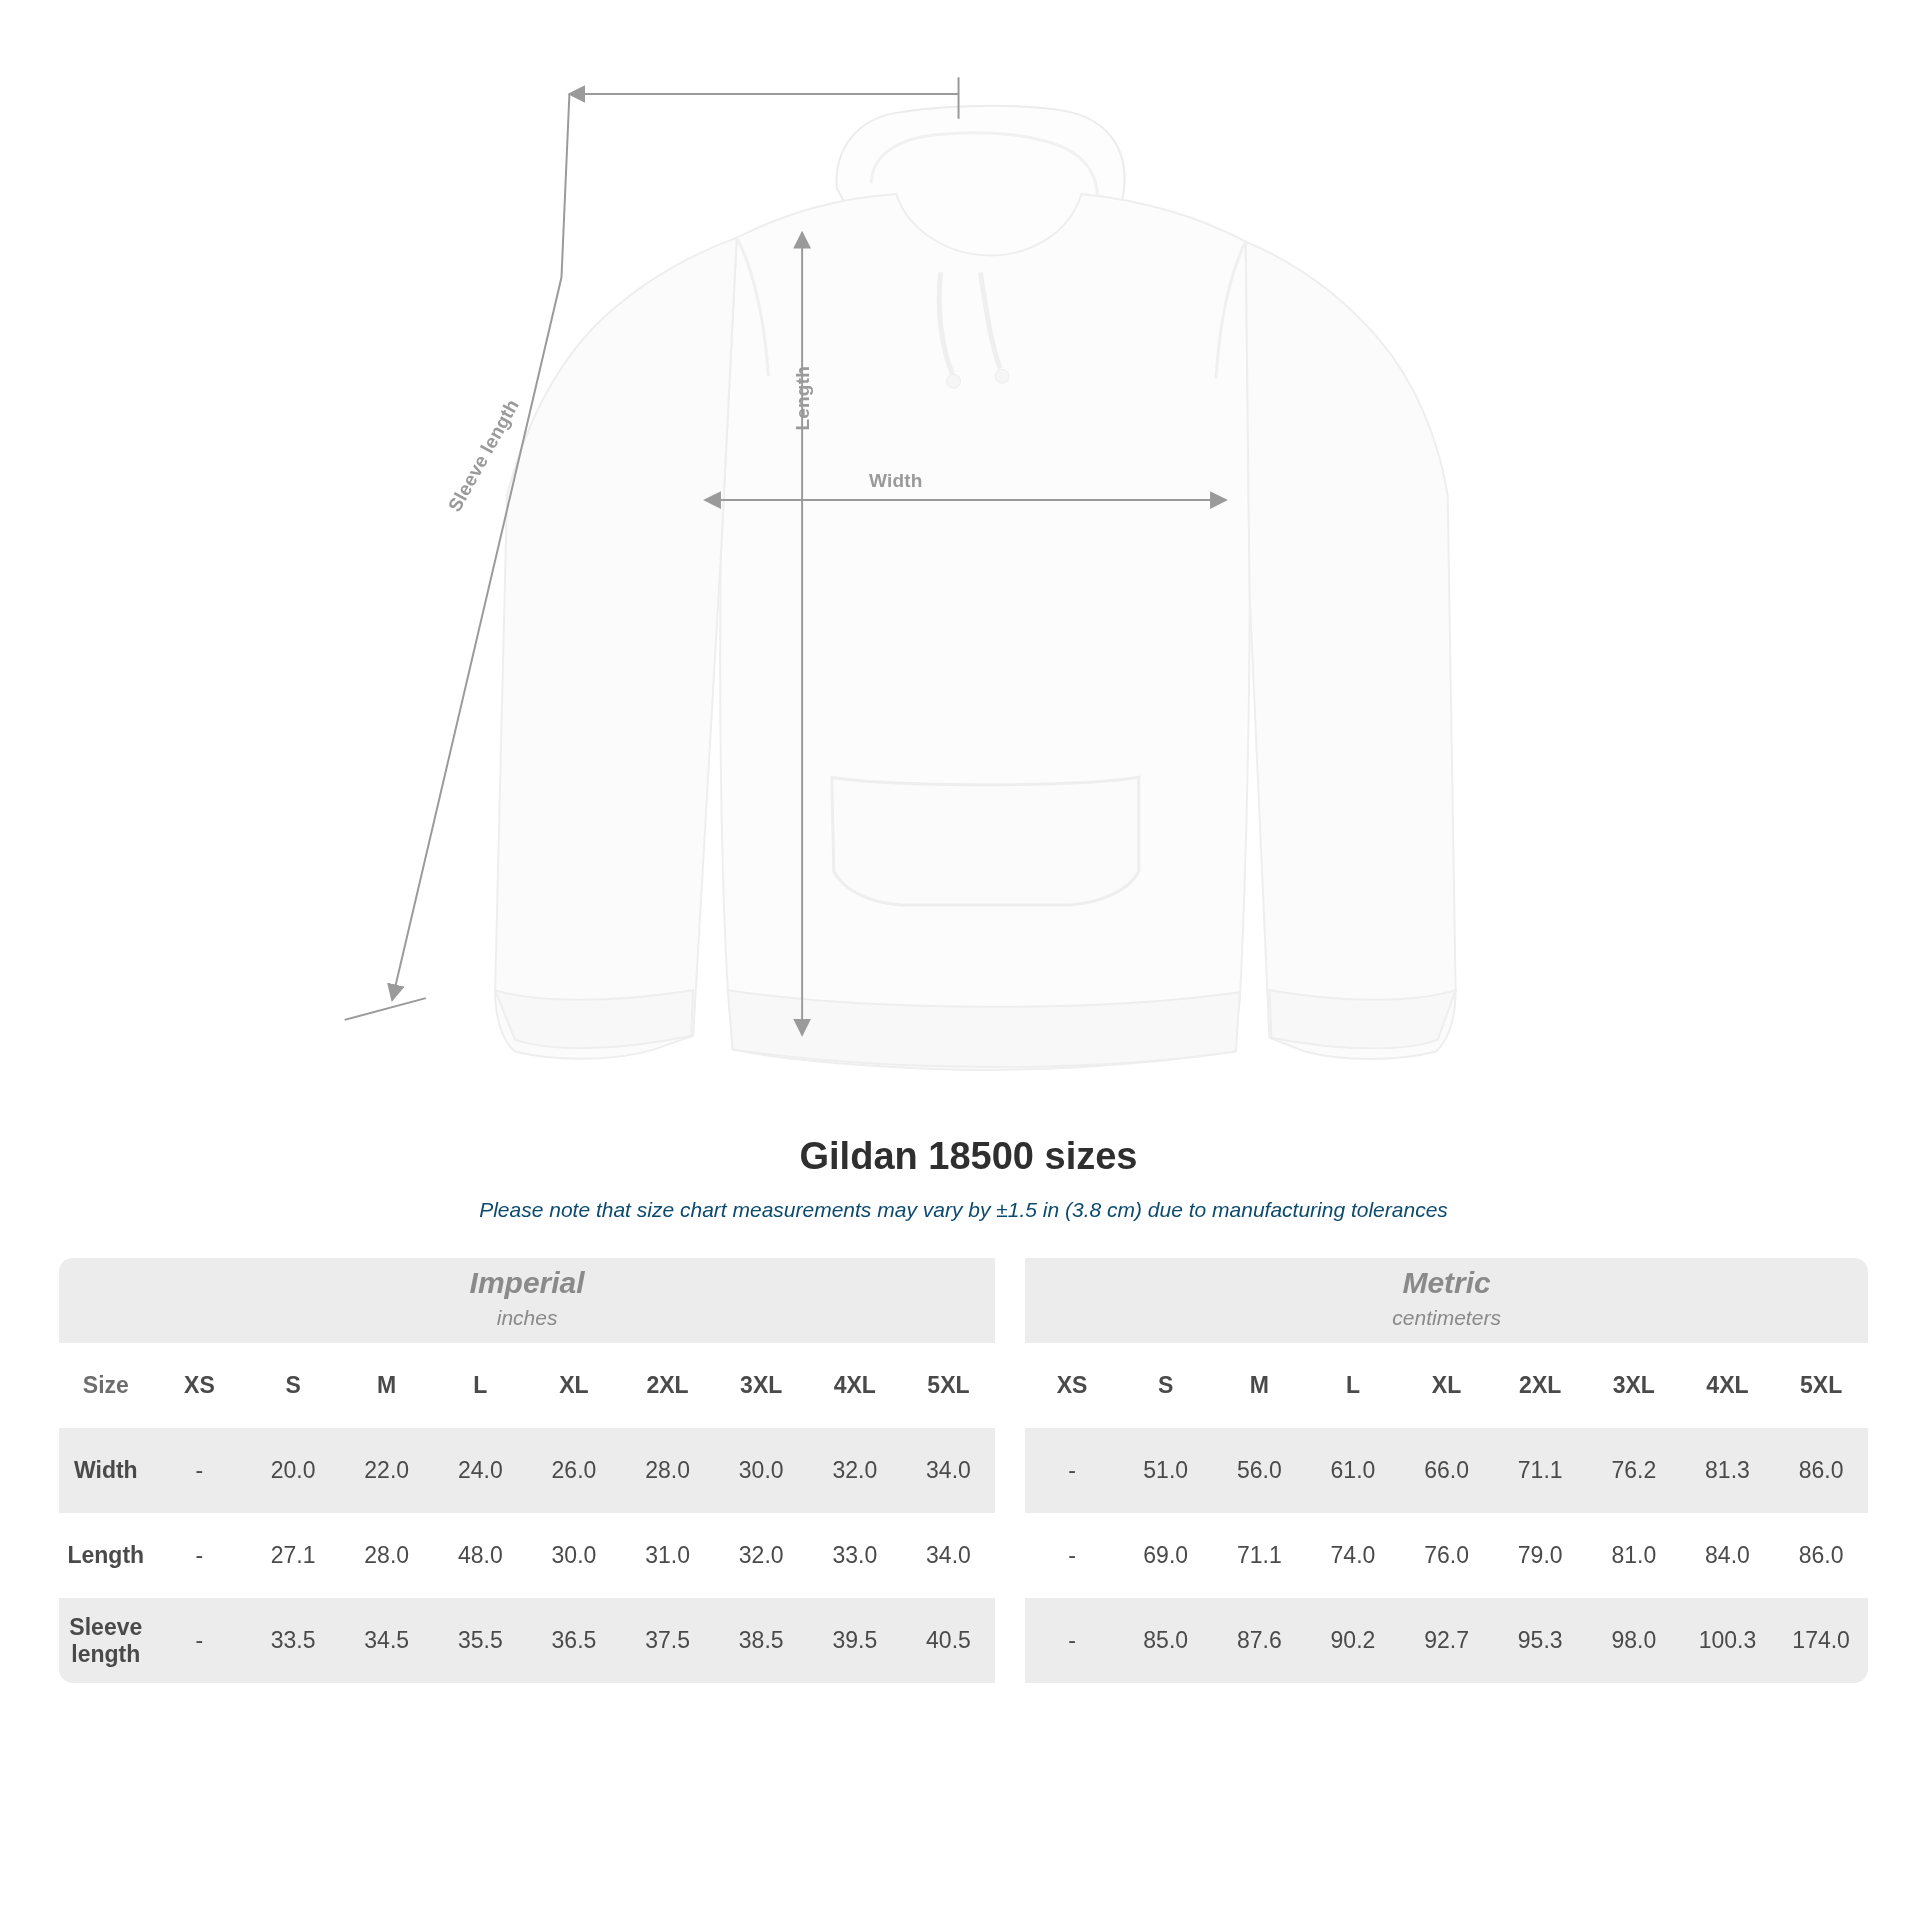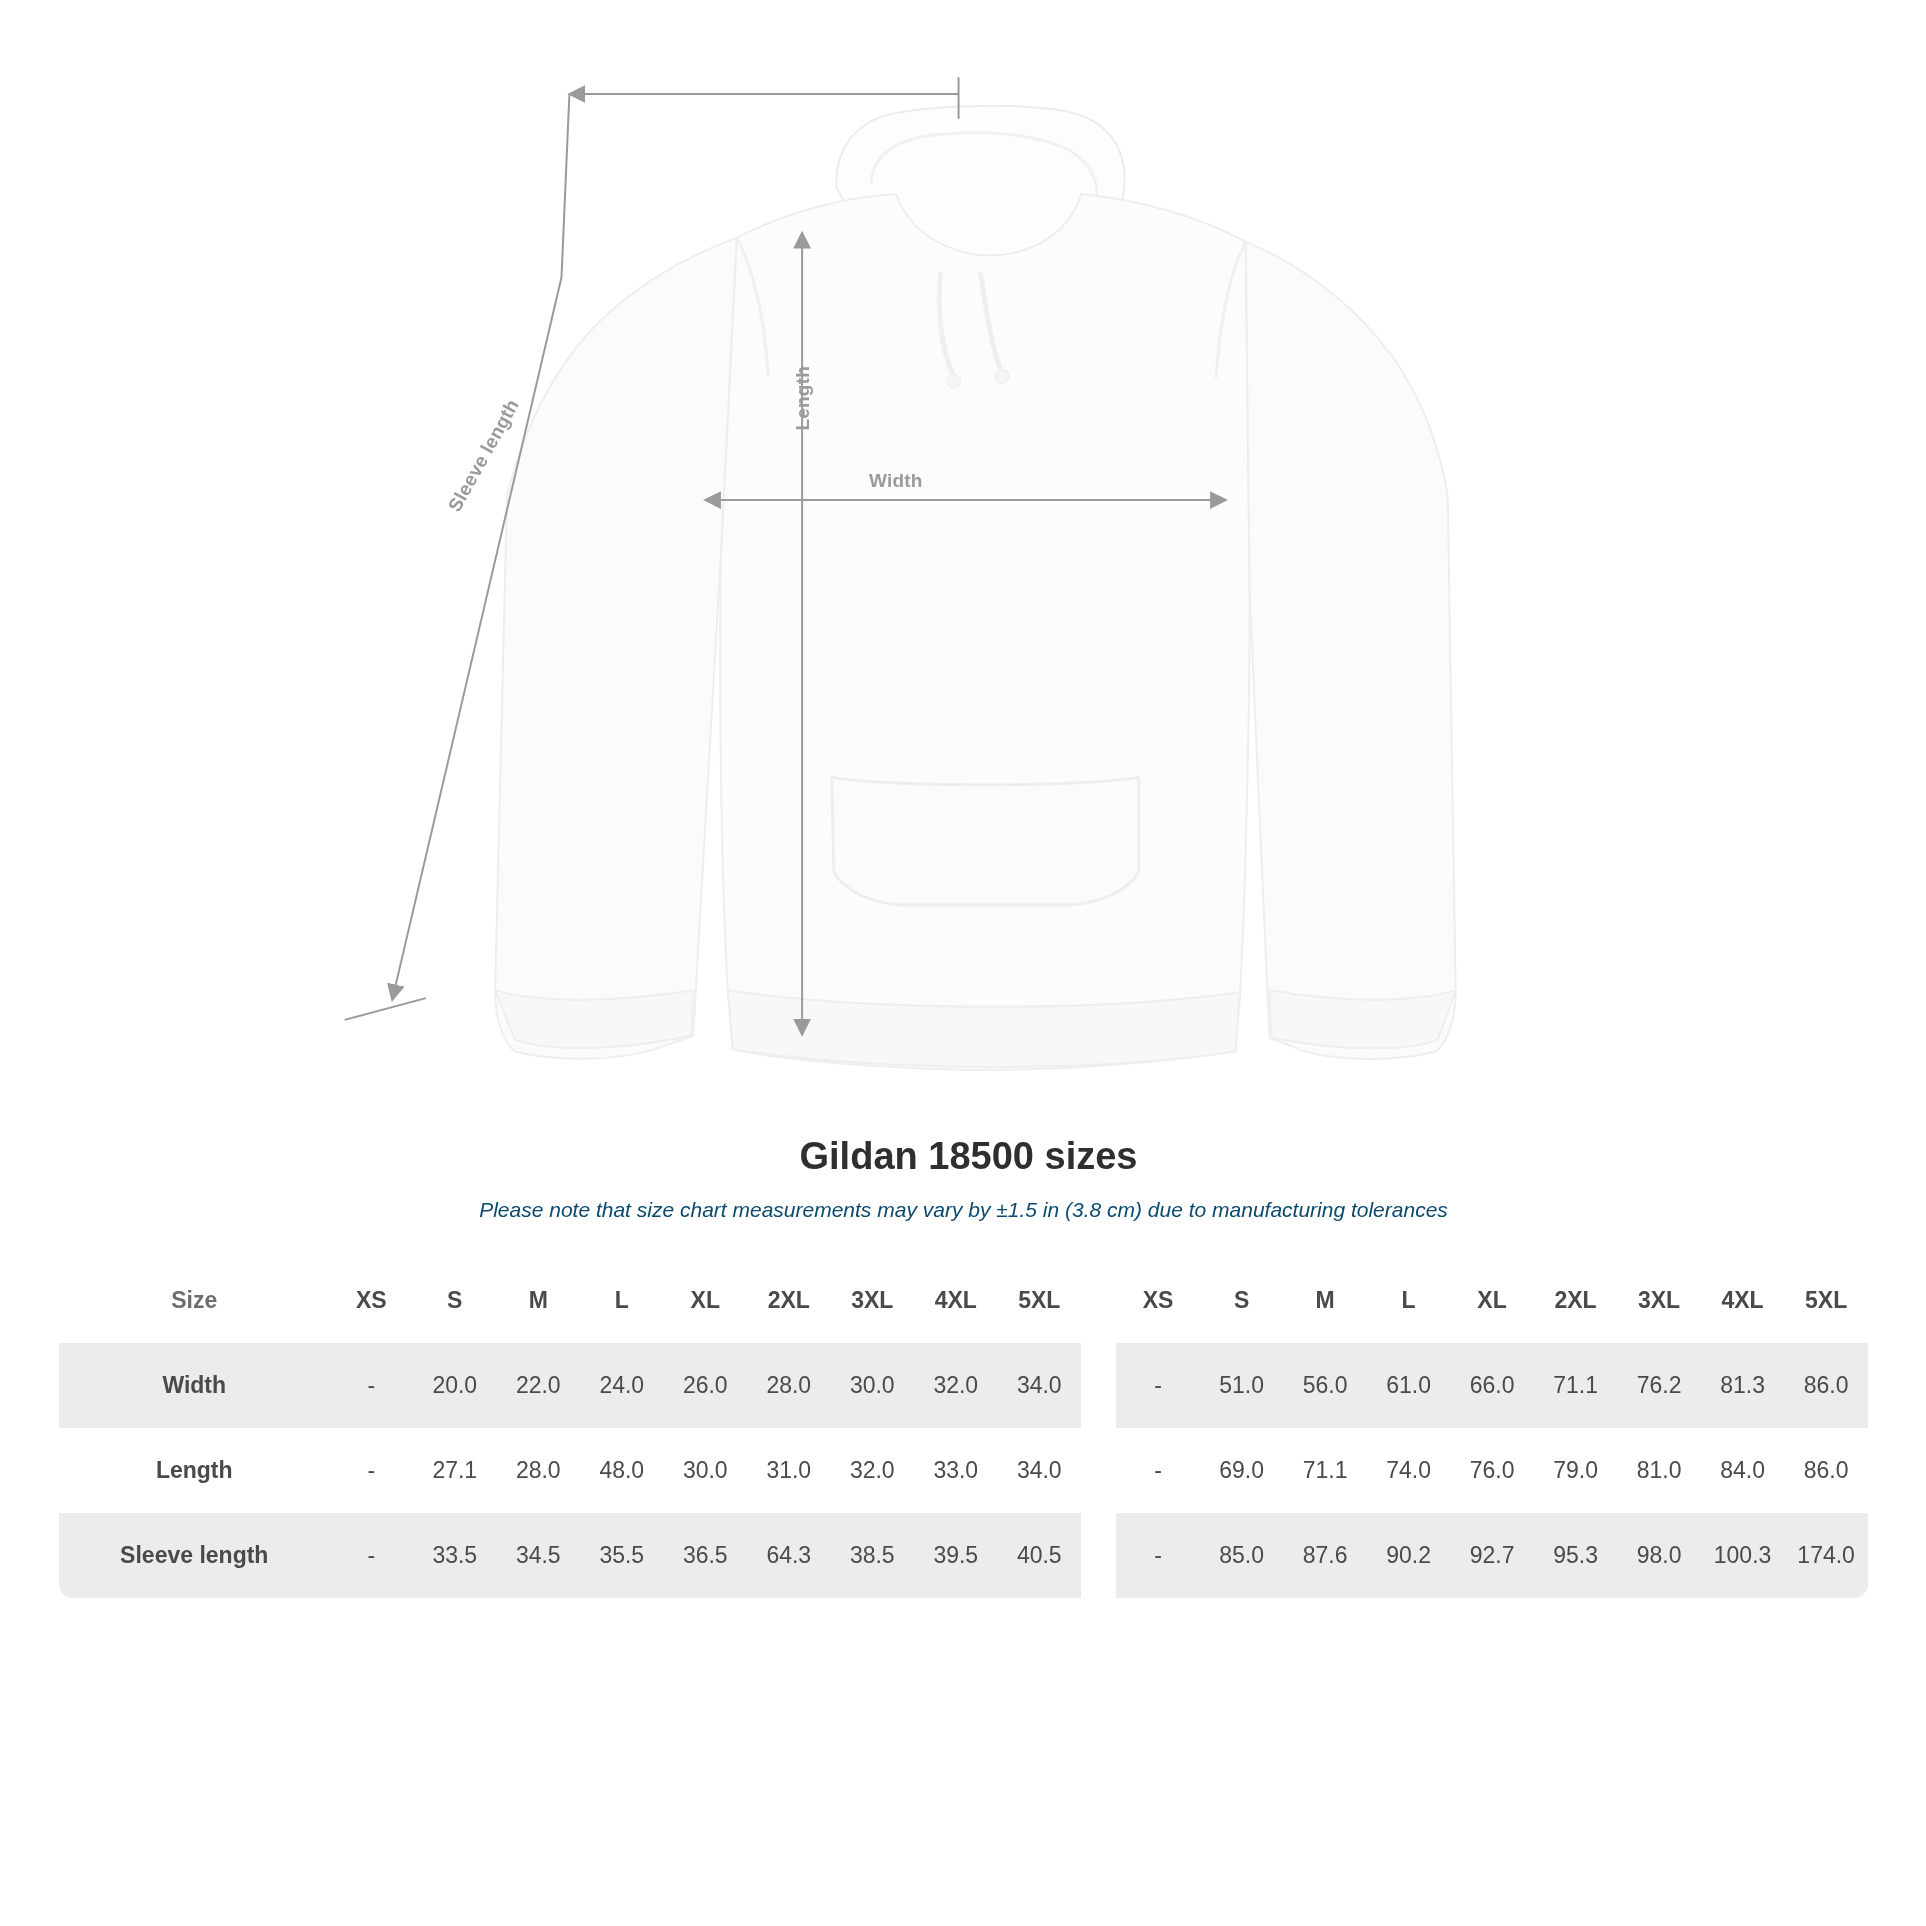--- a/index.html
+++ b/index.html
@@ -223,20 +223,31 @@
   </div>
 
   <div class="title-block">
     <h1 class="chart-title">Gildan 18500 sizes</h1>
     <div class="chart-note">Please note that size chart measurements may vary by ±1.5 in (3.8 cm) due to manufacturing tolerances</div>
   </div>
 
   <div class="table-wrap">
     <table class="size-table">
       <tbody>
+          <tr class="unit-row tbl-round-top">
+        <th colspan="10">
+          <div class="unit-title">Imperial</div>
+          <div class="unit-sub">inches</div>
+        </th>
+        <th class="gap-col"></th>
+        <th colspan="9">
+          <div class="unit-title">Metric</div>
+          <div class="unit-sub">centimeters</div>
+        </th>
+      </tr>
 
       <tr class="head-row plain">
         <td class="rowlabel">Size</td>
         <td class="c">XS</td>
         <td class="c">S</td>
         <td class="c">M</td>
         <td class="c">L</td>
         <td class="c">XL</td>
         <td class="c">2XL</td>
         <td class="c">3XL</td>
@@ -300,21 +311,21 @@
         <td class="c">86.0</td>
       </tr>
 
       <tr class="alt">
         <td class="rowlabel">Sleeve length</td>
         <td class="c">-</td>
         <td class="c">33.5</td>
         <td class="c">34.5</td>
         <td class="c">35.5</td>
         <td class="c">36.5</td>
-        <td class="c">64.3</td>
+        <td class="c">37.5</td>
         <td class="c">38.5</td>
         <td class="c">39.5</td>
         <td class="c">40.5</td>
         <td class="gap-col"></td>
         <td class="c">-</td>
         <td class="c">85.0</td>
         <td class="c">87.6</td>
         <td class="c">90.2</td>
         <td class="c">92.7</td>
         <td class="c">95.3</td>

